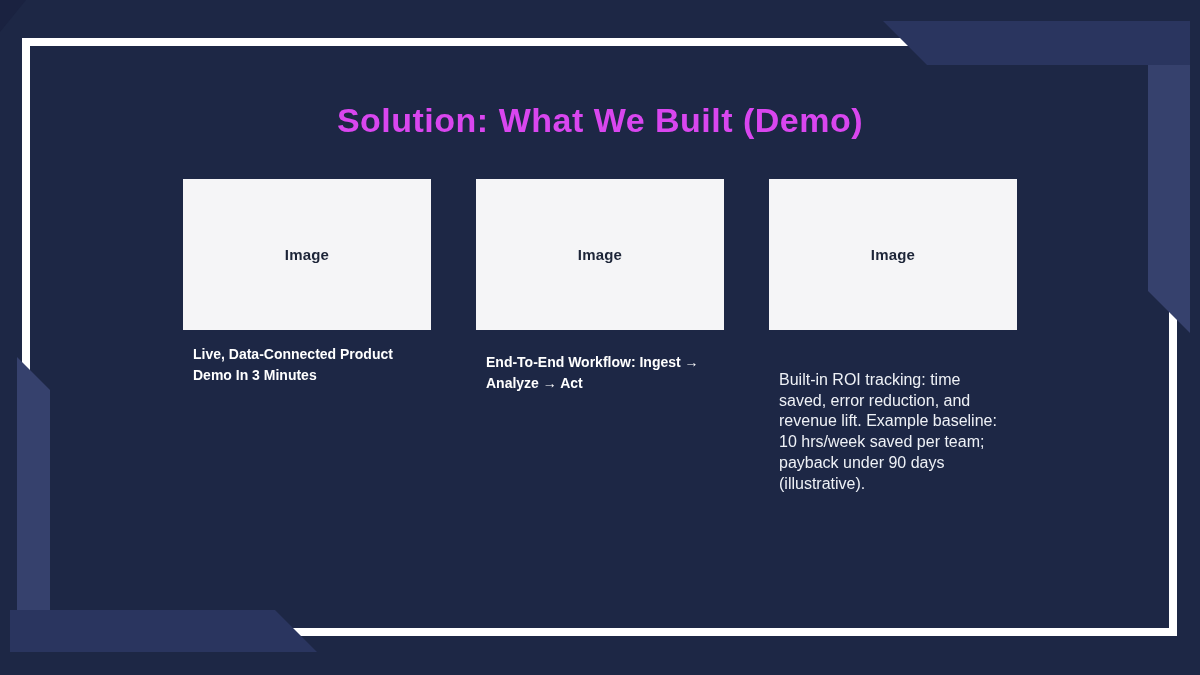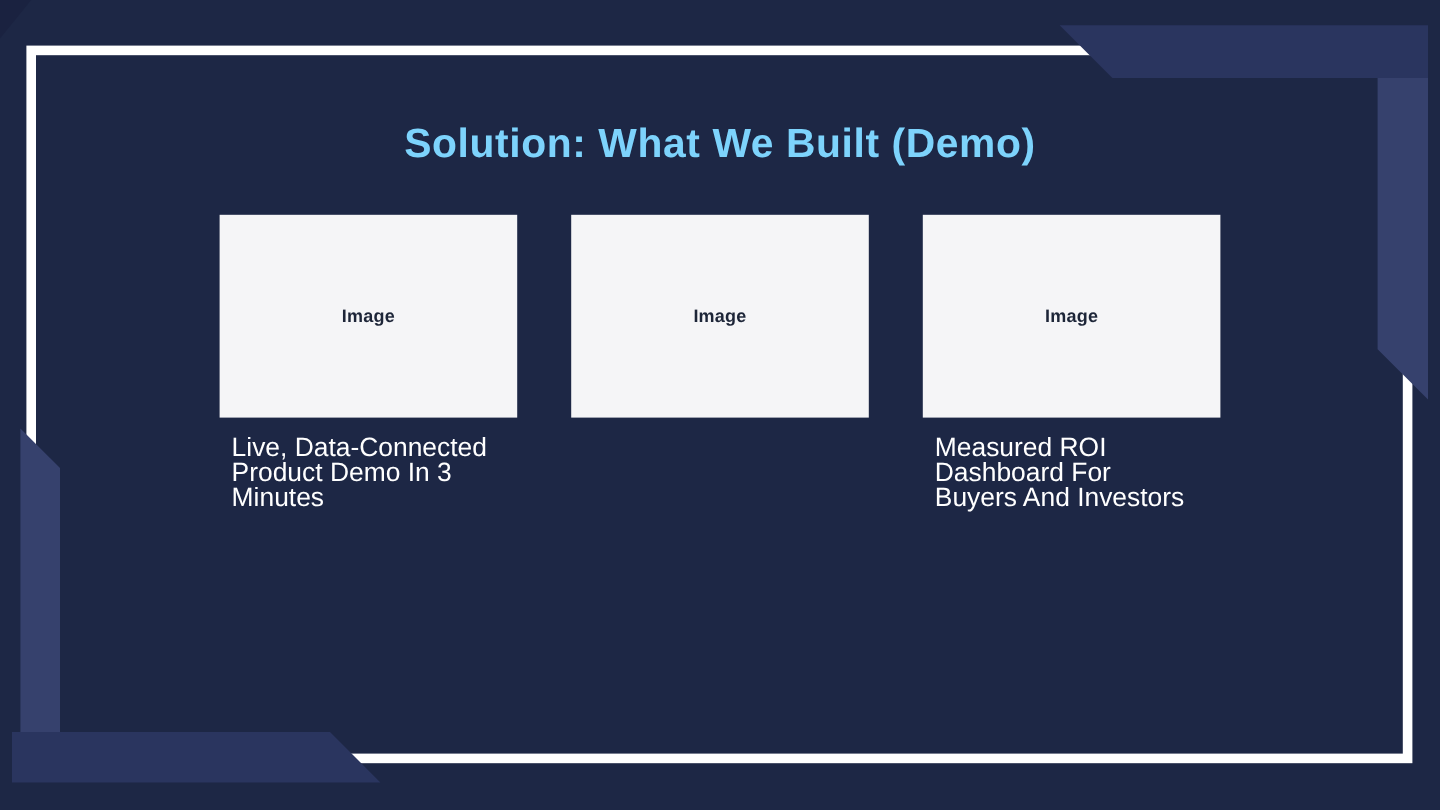--- a/index.html
+++ b/index.html
@@ -12,39 +12,39 @@
   
   .frame{
     position:absolute;left:22px;top:38px;width:1155px;height:598px;
     box-sizing:border-box;border:8px solid #ffffff;z-index:1;
   }
   
   .deco{position:absolute;left:0;top:0;width:1200px;height:675px;z-index:2;}
   
   .title{
     position:absolute;left:0;top:100px;width:1200px;margin:0;
-    text-align:center;color:#7dd3fc;font-size:34px;line-height:40px;
+    text-align:center;color:#d946ef;font-size:34px;line-height:40px;
     font-weight:700;letter-spacing:.5px;z-index:3;
   }
   .columns{
     position:absolute;left:183px;top:179px;width:840px;
     display:flex;gap:45px;z-index:3;
   }
   .col{width:248px;flex:0 0 248px;}
   .img-ph{
-    width:248px;height:169px;background:#f5f5f7;
+    width:248px;height:151px;background:#f5f5f7;
     display:flex;align-items:center;justify-content:center;
     box-sizing:border-box;
   }
   .img-ph span{
     color:#1d2538;font-size:15px;font-weight:700;letter-spacing:.2px;
   }
   .col h3{
     margin:14px 0 0;padding:0 0 0 10px;width:215px;
-    color:#ffffff;font-size:22px;line-height:21px;font-weight:400;
+    color:#ffffff;font-size:14px;line-height:21px;font-weight:700;
   }
   .col p{
     margin:23px 0 0;padding:0 0 0 10px;width:228px;
     color:#eef1f6;font-size:16px;line-height:20.7px;font-weight:400;
     overflow-wrap:anywhere;
   }
   .col:nth-child(2) h3{padding-top:8px;}
   .col:nth-child(3) p{margin-top:40px;}
 </style>
 </head>
@@ -70,23 +70,24 @@
       <div class="img-ph">
         <span>Image</span>
       </div>
       <h3>Live, Data-Connected Product Demo In 3 Minutes</h3>
     </div>
 
     <div class="col">
       <div class="img-ph">
         <span>Image</span>
       </div>
+      <h3>End-To-End Workflow: Ingest → Analyze → Act</h3>
     </div>
 
     <div class="col">
       <div class="img-ph">
         <span>Image</span>
       </div>
-      <h3>Measured ROI Dashboard For Buyers And Investors</h3>
+      <p>Built-in ROI tracking: time saved, error reduction, and revenue lift. Example baseline: 10 hrs/week saved per team; payback under 90 days (illustrative).</p>
     </div>
 
   </div>
 </div>
 
 </body></html>

